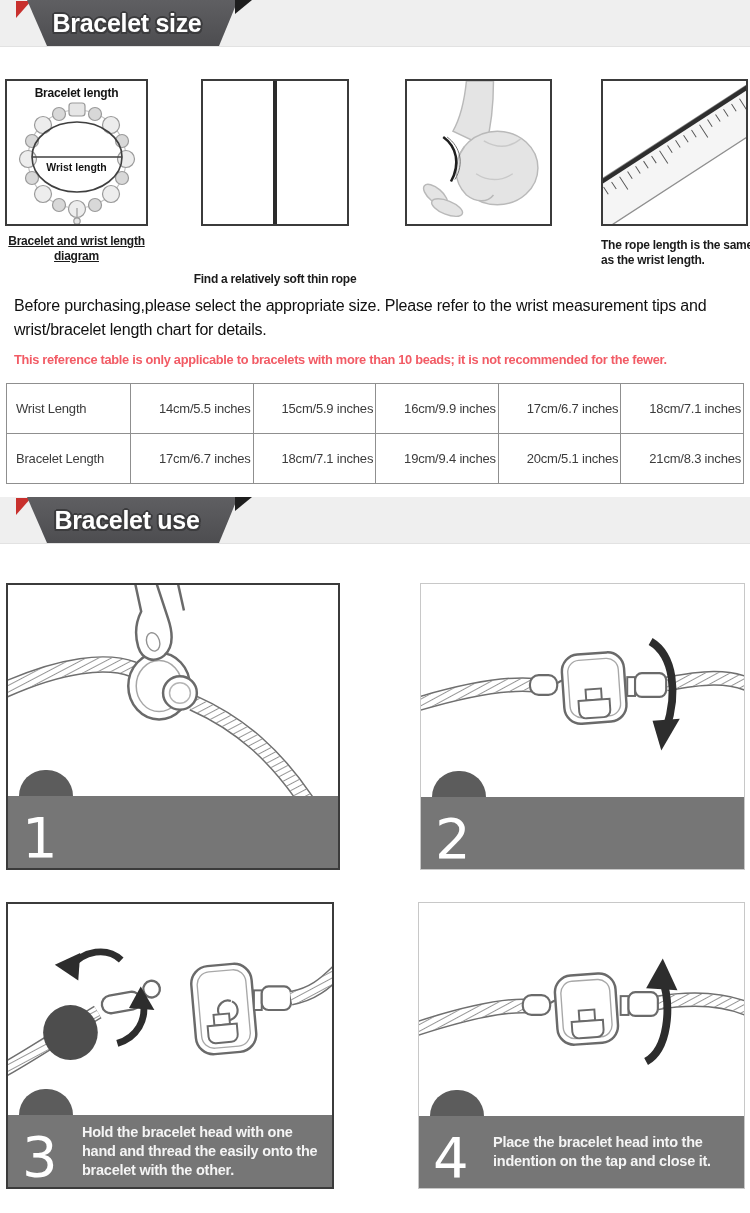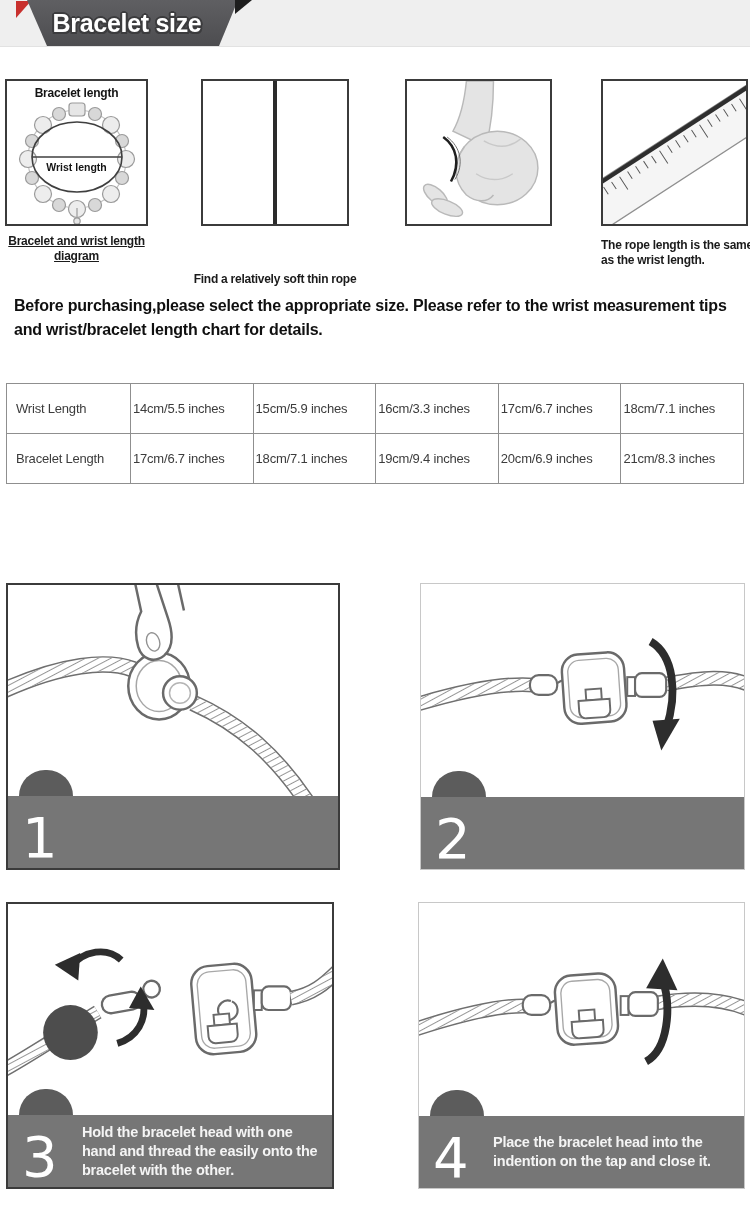--- a/index.html
+++ b/index.html
@@ -39,28 +39,28 @@
   .rope-line{position:absolute;top:0;bottom:0;left:50%;width:4px;margin-left:-2px;background:#2b2b2b;}
   .m-caption{position:absolute;font-size:12px;font-weight:bold;color:#1b1b1b;
       letter-spacing:-0.25px;line-height:1.22;}
   #mcap1{top:234px;left:8px;width:137px;text-align:center;text-decoration:underline;}
   #mcap2{top:239px;left:190px;width:170px;text-align:center;margin-top:33px;}
   #mcap3{top:238px;left:406px;width:160px;text-align:left;}
   #mcap4{top:238px;left:601px;width:152px;text-align:left;}
 
   
   .intro{position:absolute;top:294px;left:14px;width:726px;
-      font-size:16px;font-weight:bold;color:#101010;line-height:1.5;letter-spacing:-0.2px;}
+      font-size:16px;font-weight:normal;color:#101010;line-height:1.5;letter-spacing:-0.2px;}
   .notice{position:absolute;top:352px;left:14px;width:736px;white-space:nowrap;
       font-size:12.8px;font-weight:bold;color:#f25b65;letter-spacing:-0.3px;}
 
   
   .size-table{position:absolute;top:383px;left:6px;width:738px;border-collapse:collapse;
       font-size:13px;color:#3c3c3c;letter-spacing:-0.2px;}
-  .size-table td{border:1px solid #8f8f8f;height:49px;text-align:left;padding:0 2px;}
+  .size-table td{border:1px solid #8f8f8f;height:49px;text-align:right;padding:0 2px;}
   .size-table td.rowlab{width:112px;text-align:left;padding-left:9px;}
 
   
   .step{position:absolute;background:#fff;box-sizing:border-box;}
   .step.dark{border:2px solid #3b3b3b;}
   .step.light{border:1px solid #c8c8c8;}
   #step1{left:6px;top:583px;width:334px;height:287px;}
   #step2{left:420px;top:583px;width:325px;height:287px;}
   #step3{left:6px;top:902px;width:328px;height:287px;}
   #step4{left:418px;top:902px;width:327px;height:287px;}
@@ -148,42 +148,51 @@
         <path stroke="#555" stroke-width="1" d="M-36,66V82 M-26,66V75 M-16,66V75 M-6,66V75 M4,66V75 M14,66V82 M24,66V75 M34,66V75 M44,66V75 M54,66V75 M64,66V82 M74,66V75 M84,66V75 M94,66V75 M104,66V75 M114,66V82 M124,66V75 M134,66V75 M144,66V75 M154,66V75 M164,66V82 M174,66V75 M184,66V75 M194,66V75"></path>
       </g>
     </svg>
   </div>
 
   <div class="m-caption" id="mcap1">Bracelet and wrist length diagram</div>
   <div class="m-caption" id="mcap2">Find a relatively soft thin rope</div>
   <div class="m-caption" id="mcap4">The rope length is the same as the wrist length.</div>
 
   <div class="intro">Before purchasing,please select the appropriate size. Please refer to the wrist measurement tips and wrist/bracelet length chart for details.</div>
+  <div class="notice">This reference table is only applicable to bracelets with more than 10 beads; it is not recommended for the fewer.</div>
 
   <table class="size-table">
     <tbody>
         <tr>
       <td class="rowlab">Wrist Length</td>
       <td>14cm/5.5 inches</td>
       <td>15cm/5.9 inches</td>
-      <td>16cm/3.3 inches</td>
+      <td>16cm/9.9 inches</td>
       <td>17cm/6.7 inches</td>
       <td>18cm/7.1 inches</td>
     </tr>
     <tr>
       <td class="rowlab">Bracelet Length</td>
       <td>17cm/6.7 inches</td>
       <td>18cm/7.1 inches</td>
       <td>19cm/9.4 inches</td>
-      <td>20cm/6.9 inches</td>
+      <td>20cm/5.1 inches</td>
       <td>21cm/8.3 inches</td>
     </tr>
   </tbody>
     </table>
 
+  <div class="banner-row second">
+    <div class="ribbon">
+      <div class="red-corner"></div>
+      <div class="trapezoid"></div>
+      <div class="fold"></div>
+      <div class="ribbon-label">Bracelet use</div>
+    </div>
+  </div>
 
   <div class="step dark" id="step1">
     <div class="step-art">
       <svg viewBox="0 0 332 215" preserveAspectRatio="none">
         <defs>
             <pattern id="hp1" width="6" height="6" patternUnits="userSpaceOnUse" patternTransform="rotate(62)">
           <line x1="0" y1="0" x2="0" y2="6" stroke="#7a7a7a" stroke-width="1.6"></line>
             </pattern>
           </defs>
         <path d="M-6,108 C 55,80 100,76 126,86" fill="none" stroke="#6f6f6f" stroke-width="17"></path>

